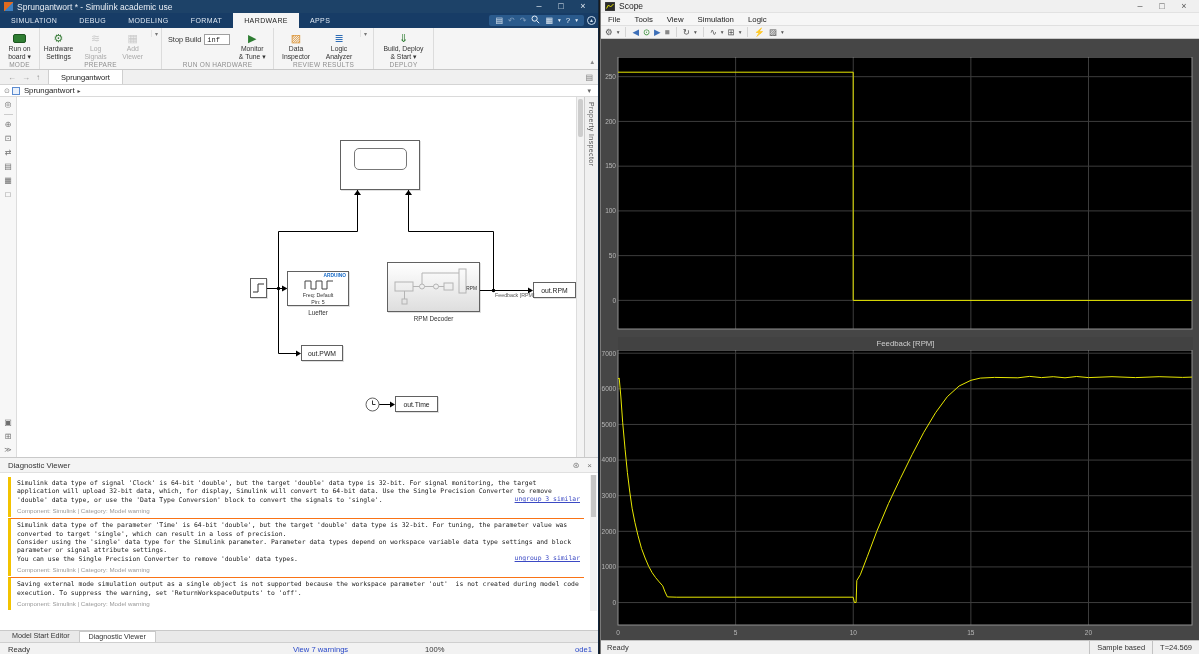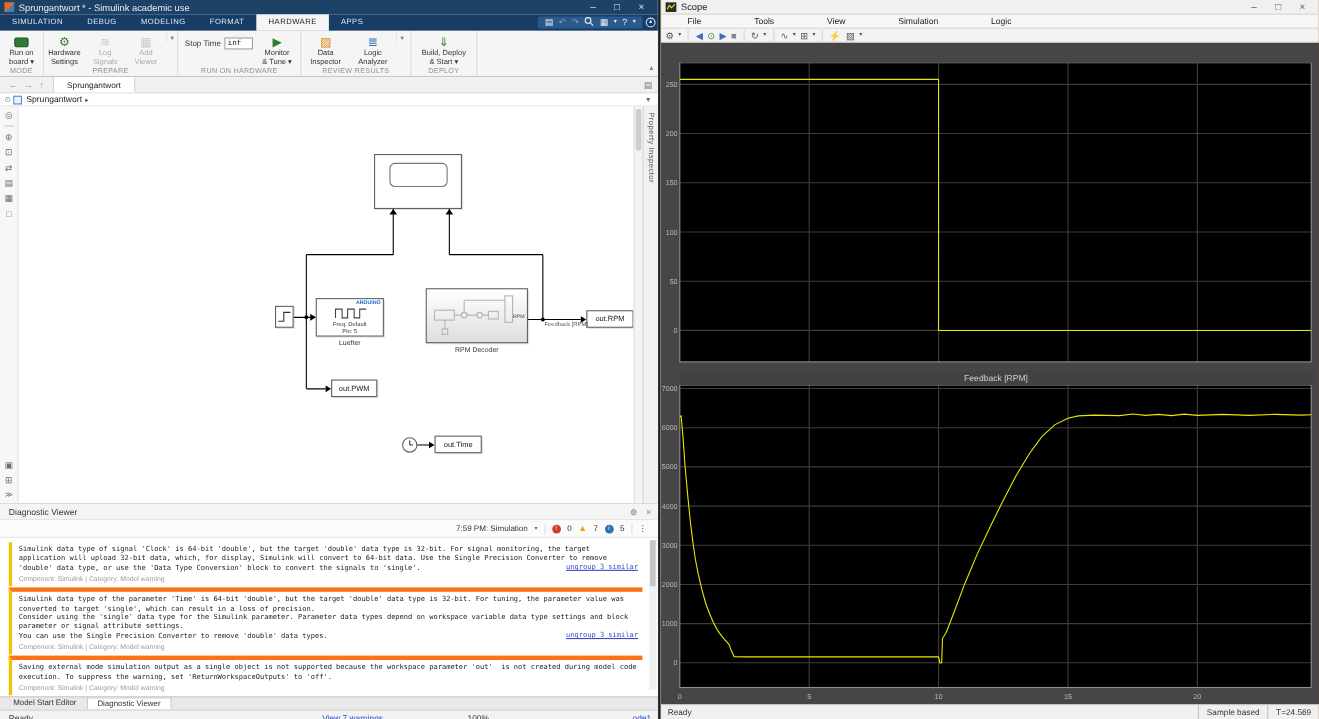--- a/index.html
+++ b/index.html
@@ -70,40 +70,40 @@
   .diag{flex:0 0 173px;border-top:1px solid #c9c9c9;display:flex;flex-direction:column;background:#fff;}
   .diag-head{height:15px;background:#f4f4f4;border-bottom:1px solid #e0e0e0;display:flex;align-items:center;padding:0 6px 0 8px;flex:0 0 15px;}
   .diag-title{font-size:7.8px;color:#333;}
   .diag-head .hicons{margin-left:auto;display:flex;gap:8px;color:#777;font-size:8px;}
   .diag-tools{height:16px;background:#fbfbfb;border-bottom:1px solid #e6e6e6;display:flex;align-items:center;justify-content:flex-end;
     gap:6px;padding:0 10px;font-size:7.3px;color:#333;flex:0 0 16px;}
   .cnt-ico{width:8px;height:8px;border-radius:50%;color:#fff;font-size:5.5px;line-height:8px;text-align:center;display:inline-block;}
   .tool-sep{width:0;height:10px;border-left:1px solid #ddd;}
   .diag-body{flex:1;position:relative;overflow:hidden;padding:4px 14px 0 8px;font-family:"DejaVu Sans Mono",monospace;}
   .msg{border-left:3px solid #f3c300;padding:2px 4px 3px 6px;position:relative;margin-bottom:1px;}
-  .msg + .msg{border-top:4px solid #f97316;}
+  .msg + .msg{border-top:1px solid #f97316;}
   .msg-text{font-size:6.4px;line-height:8.4px;color:#222;white-space:pre-wrap;}
   .msg-link{position:absolute;right:4px;bottom:14px;font-size:6.4px;color:#3b49c4;text-decoration:underline;background:#fff;}
   .msg-foot{margin-top:3px;font-size:6.2px;color:#9a9a9a;font-family:"Liberation Sans",sans-serif;}
   .diag-scroll{position:absolute;right:1px;top:2px;width:7px;height:136px;background:#f2f2f2;}
   .diag-thumb{position:absolute;top:0;left:1px;width:5px;height:42px;background:#c6c6c6;}
 
   .btabs{flex:0 0 11px;background:#e9e9e9;border-top:1px solid #c9c9c9;display:flex;align-items:stretch;padding-left:3px;}
   .btab{font-size:7.2px;color:#333;padding:0 9px;line-height:10px;}
   .btab.active{background:#fff;border:1px solid #c9c9c9;border-bottom:none;}
   .slstatus{flex:0 0 13px;background:#f2f2f2;border-top:1px solid #cfcfcf;position:relative;font-size:7.6px;color:#333;}
   .slstatus span{position:absolute;top:2px;}
 
   
-  .scope{left:600px;width:599px;background:#a16207;border-left:1px solid #7a7a7a;display:flex;flex-direction:column;}
+  .scope{left:600px;width:599px;background:#14b8a6;border-left:1px solid #7a7a7a;display:flex;flex-direction:column;}
   .sc-titlebar{height:13px;background:#f0f0f0;display:flex;align-items:center;padding:0 4px;flex:0 0 13px;border-bottom:1px solid #e2e2e2;}
   .sc-title{font-size:8.5px;color:#222;margin-left:4px;flex:1;}
   .sc-winbtn{width:22px;text-align:center;color:#555;font-size:9px;line-height:13px;}
   .sc-menubar{height:13px;background:#f6f6f6;border-bottom:1px solid #e0e0e0;display:flex;align-items:center;flex:0 0 13px;}
-  .sc-menu{font-size:7.8px;color:#222;padding:0 24px;}
+  .sc-menu{font-size:7.8px;color:#222;padding:0 7px;}
   .sc-toolbar{height:13px;background:#f3f3f3;border-bottom:1px solid #c9c9c9;display:flex;align-items:center;padding:0 4px;gap:4px;flex:0 0 13px;}
   .sc-toolbar span{font-size:8.5px;line-height:12px;color:#555;}
   .tb-sep{width:0;height:10px;border-left:1px solid #d5d5d5;margin:0 2px;}
   .tiny-car{font-size:5.5px !important;color:#777;}
   .plotregion{flex:1;position:relative;background:#464646;}
   .plot-title{position:absolute;left:17px;width:575px;top:298px;height:13px;text-align:center;
     font-size:7.8px;color:#cfcfcf;line-height:13px;background:#424242;}
   .sc-status{flex:0 0 14px;background:#f0f0f0;border-top:1px solid #c2c2c2;display:flex;align-items:center;font-size:7.5px;color:#333;}
   .sc-status .left{padding-left:6px;flex:1;}
   .sc-cell{border-left:1px solid #c2c2c2;padding:0 7px;line-height:13px;}
@@ -178,21 +178,21 @@
             <span class="blabel">Add
 Viewer</span>
           </div>
           <div class="dropstrip">▾</div>
         </div>
         <div class="rsec-label">PREPARE</div>
       </div>
       <div class="rsec" style="width:112px;">
         <div class="rsec-body">
           <div class="stopgrp">
-            <span class="flabel">Stop Time</span>
+            <span class="flabel">Stop Build</span>
             <input class="stopinput" value="inf" style="">
           </div>
           <div class="bigbtn" style="width:40px;">
             <span class="bicon" style="color:#2e7d32;">▶</span>
             <span class="blabel">Monitor
 &amp; Tune ▾</span>
           </div>
         </div>
         <div class="rsec-label">RUN ON HARDWARE</div>
       </div>
@@ -352,33 +352,20 @@
       </div>
     </div>
 
     <div class="diag">
       <div class="diag-head">
         <span class="diag-title">Diagnostic Viewer</span>
         <span class="hicons">
           <span>⊛</span>
           <span>×</span>
         </span>
-      </div>
-      <div class="diag-tools">
-        <span>7:59 PM: Simulation</span>
-        <span style="font-size:5.5px;color:#666;">▾</span>
-        <span class="tool-sep"></span>
-        <span class="cnt-ico" style="background:#d23b30;">!</span>
-        <span>0</span>
-        <span style="color:#f0a30a;font-size:8px;">▲</span>
-        <span>7</span>
-        <span class="cnt-ico" style="background:#2f6db5;">i</span>
-        <span>5</span>
-        <span class="tool-sep"></span>
-        <span>⋮</span>
       </div>
       <div class="diag-body">
         <div class="msg">
           <div class="msg-text">Simulink data type of signal 'Clock' is 64-bit 'double', but the target 'double' data type is 32-bit. For signal monitoring, the target application will upload 32-bit data, which, for display, Simulink will convert to 64-bit data. Use the Single Precision Converter to remove 'double' data type, or use the 'Data Type Conversion' block to convert the signals to 'single'.</div>
           <span class="msg-link">ungroup 3 similar</span>
           <div class="msg-foot">Component: Simulink | Category: Model warning</div>
         </div>
         <div class="msg">
           <div class="msg-text">Simulink data type of the parameter 'Time' is 64-bit 'double', but the target 'double' data type is 32-bit. For tuning, the parameter value was converted to target 'single', which can result in a loss of precision.
 Consider using the 'single' data type for the Simulink parameter. Parameter data types depend on workspace variable data type settings and block parameter or signal attribute settings.

